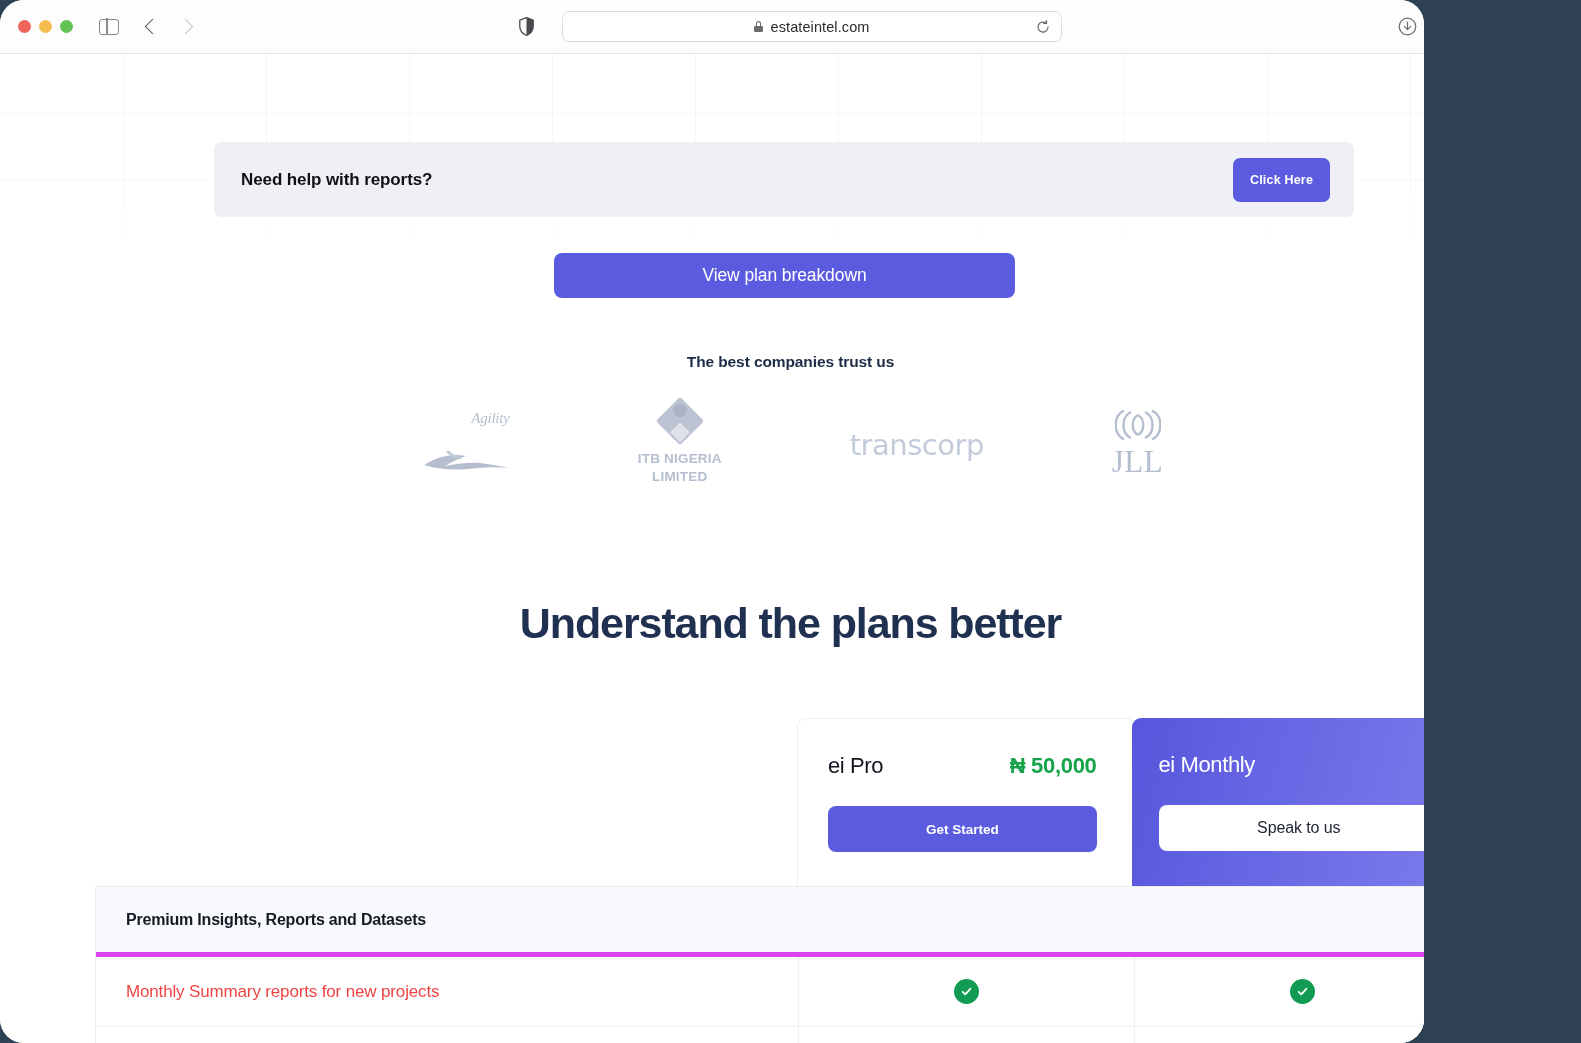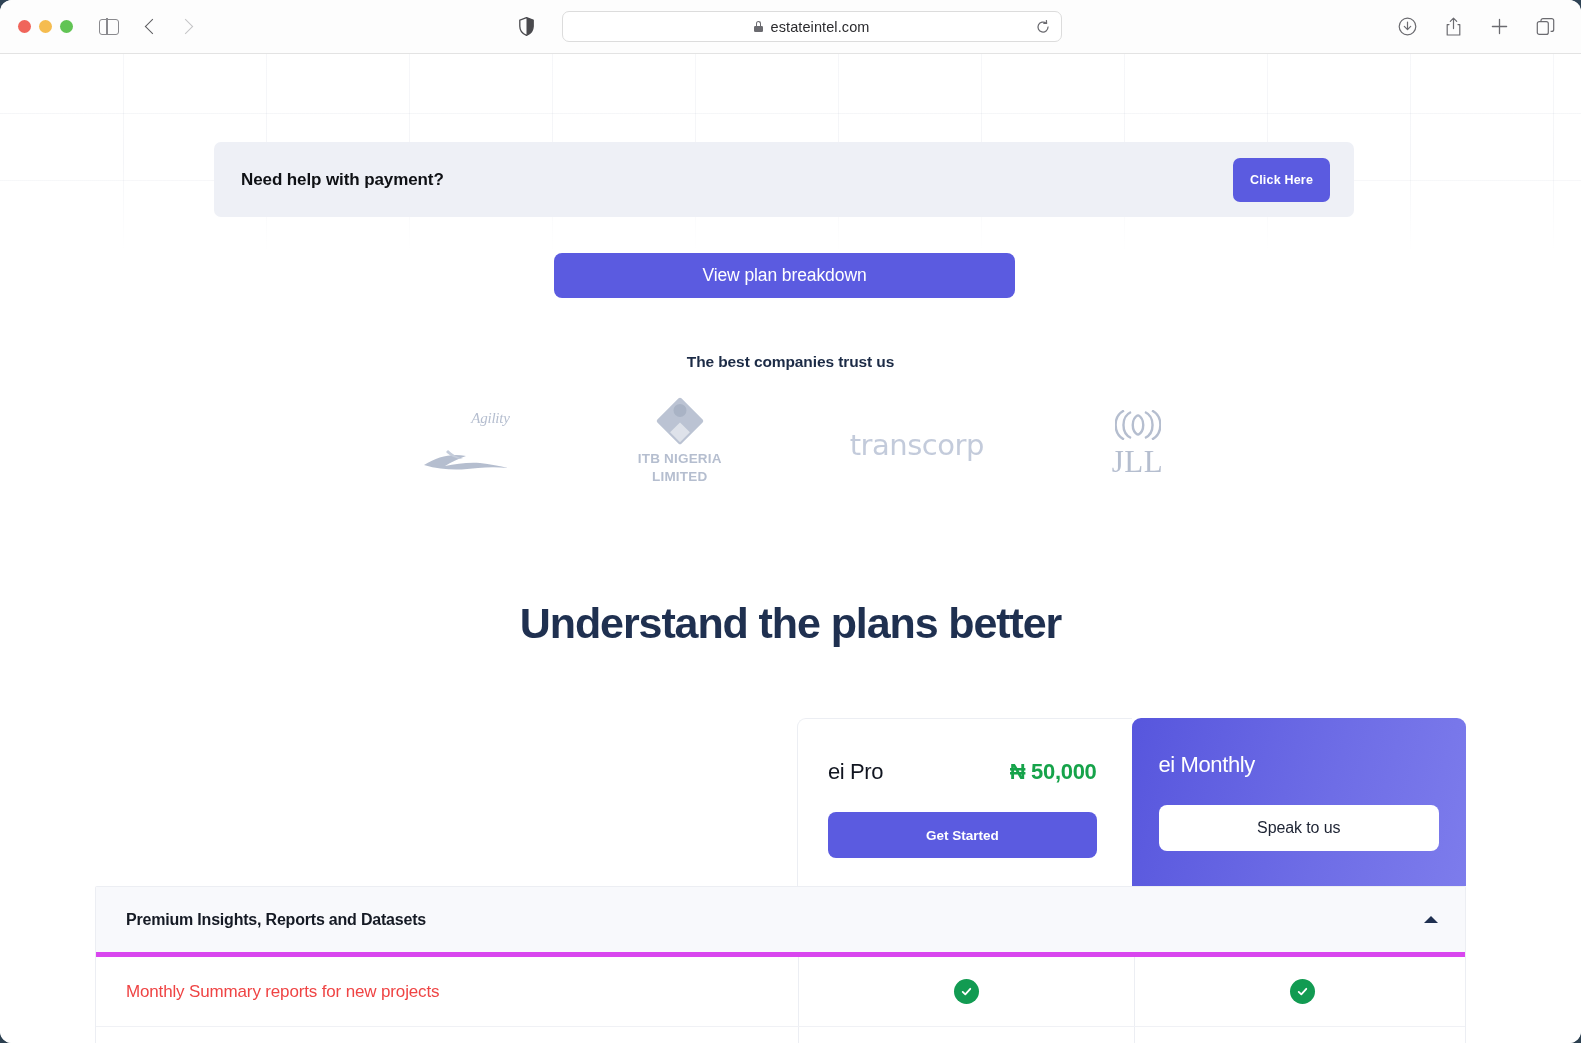--- a/index.html
+++ b/index.html
@@ -7,24 +7,25 @@
   html, body {
     width: 1581px;
     height: 1043px;
     overflow: hidden;
     background: #2e4152;
     font-family: "Liberation Sans", sans-serif;
   }
 
   #app {
     position: relative;
-    width: 1581px;
+    width: 1424px;
     height: 1043px;
     background: #33495c;
     overflow: hidden;
+    border-radius: 24px;
   }
 
   
   .browser-window {
     position: absolute;
     left: 0; top: 0;
     width: 1581px;
     height: 1043px;
     background: #ffffff;
     border-radius: 12px;
@@ -356,21 +357,20 @@
     font-size: 22px;
     color: #111520;
     letter-spacing: -0.4px;
   }
   .plan-name-light { color: #ffffff; }
   .plan-price {
     font-size: 22px;
     font-weight: bold;
     color: #16a34a;
     letter-spacing: -0.3px;
-    margin-top: 6px;
   }
 
   .plan-cta {
     margin-top: 27px;
     width: 100%;
     height: 46px;
     border-radius: 8px;
     border: none;
     font-size: 13.5px;
     font-weight: bold;
@@ -514,21 +514,21 @@
         </svg>
       </div>
     </div>
 
     <div class="page">
 
       <div class="grid-bg"></div>
       <div class="grid-fade"></div>
 
       <div class="help-banner">
-        <span class="help-banner-text">Need help with payment?</span>
+        <span class="help-banner-text">Need help with reports?</span>
         <button class="click-here-btn">Click Here</button>
       </div>
 
       <button class="view-plan-btn">View plan breakdown</button>
 
       <div class="trust-title">The best companies trust us</div>
 
       <div class="logo-strip">
 
         <div class="logo-item logo-agility">

